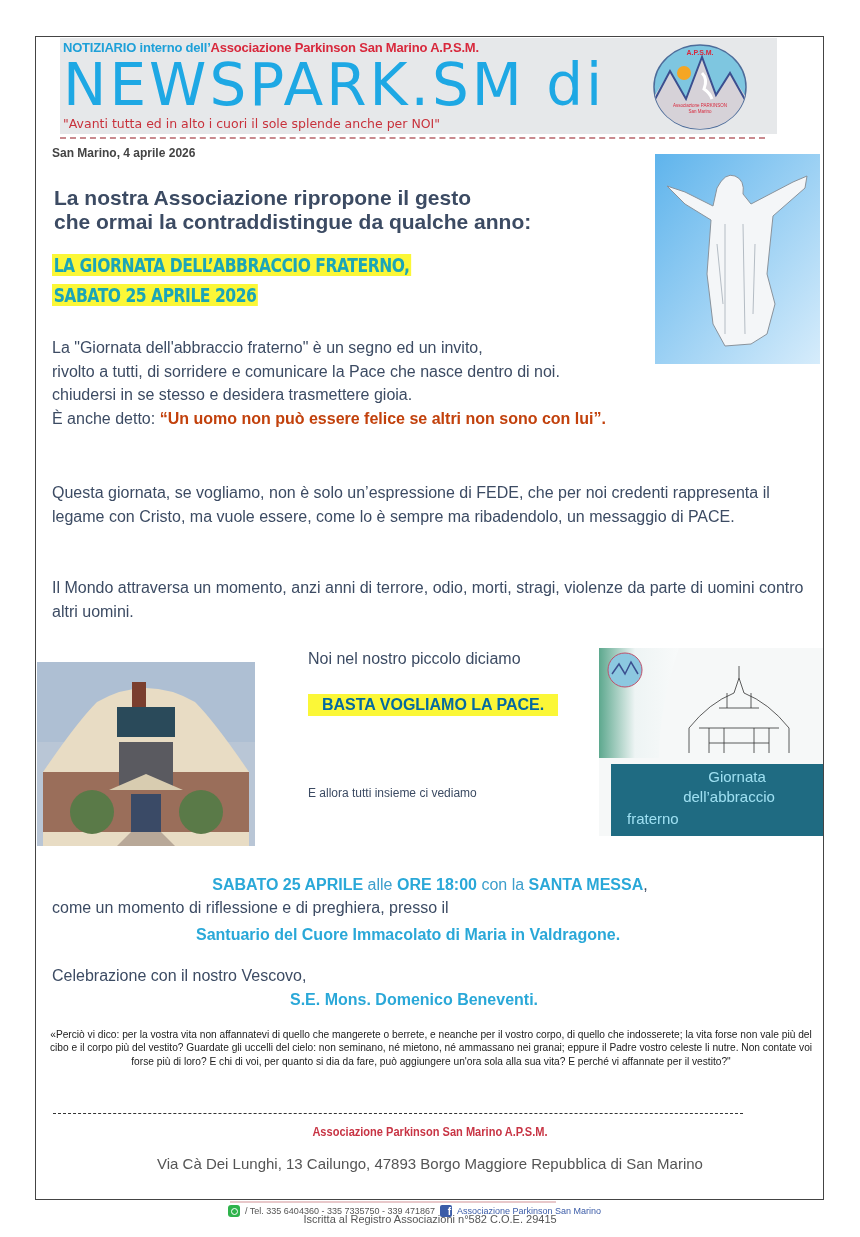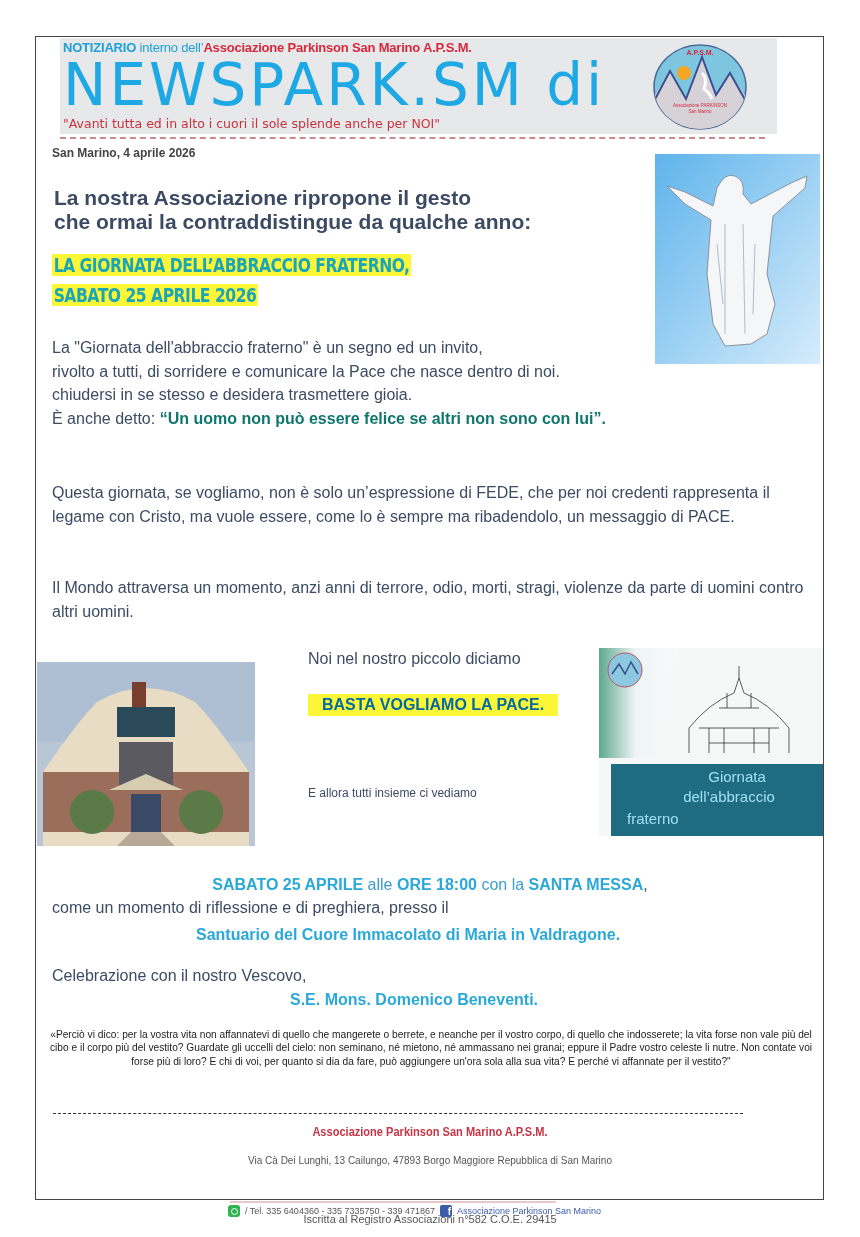--- a/index.html
+++ b/index.html
@@ -6,62 +6,62 @@
   body { width: 860px; height: 1237px; position: relative; overflow: hidden;
          font-family: "Liberation Sans", "DejaVu Sans", sans-serif; color: #3b4a5e; }
   .page-frame { position: absolute; left: 35px; top: 36px; width: 789px; height: 1164px;
                 border: 1.5px solid #444; box-sizing: border-box; }
   .abs { position: absolute; }
 
   
   .banner { position: absolute; left: 60px; top: 38px; width: 717px; height: 96px; background: #e6e8ea; }
   .banner-top { position: absolute; left: 3px; top: 2px; font-size: 13px; font-weight: bold; white-space: nowrap; letter-spacing: -0.2px; }
   .banner-top .t1 { color: #1ea0d8; }
-  .banner-top .t2 { color: #1ea0d8; font-weight: normal; }
+  .banner-top .t2 { color: #1ea0d8; font-weight: bold; }
   .banner-top .t3 { color: #d8283c; }
   .banner-title { position: absolute; left: 3px; top: 12px; font-family: "DejaVu Sans", sans-serif; font-size: 58px;
                   color: #1ea8e4; letter-spacing: 3px; white-space: nowrap; line-height: 70px; }
   .banner-motto { position: absolute; left: 3px; top: 78px; font-family: "DejaVu Sans", sans-serif; font-size: 12.5px;
                   color: #c8323c; white-space: nowrap; }
   .logo { position: absolute; left: 650px; top: 43px; width: 100px; height: 88px; }
   .red-dash { position: absolute; left: 60px; top: 137px; width: 705px; height: 0; border-top: 2px dashed #c98a8f; }
 
   .date { left: 52px; top: 146px; font-size: 12px; font-weight: bold; color: #444; }
 
   .intro { left: 54px; top: 186px; font-size: 21px; font-weight: bold; color: #3c4b63; line-height: 24px; }
   .headline { left: 52px; top: 250px; font-family: "DejaVu Sans", sans-serif; font-size: 19px; font-weight: bold;
               color: #1ba5b8; line-height: 30px; letter-spacing: -0.6px; transform: scaleX(0.82); transform-origin: left top; }
   .headline span { background: #fbf737; padding: 0 2px; }
 
   .christ { left: 655px; top: 154px; width: 165px; height: 210px; }
 
   .para { font-size: 16px; color: #3c4b63; line-height: 23.5px; }
   .p1 { left: 52px; top: 336px; }
-  .p1 b { font-weight: bold; color: #0f766e; }
+  .p1 b { font-weight: bold; color: #c2410c; }
   .p2 { left: 52px; top: 481px; width: 760px; }
   .p3 { left: 52px; top: 576px; width: 770px; }
 
   .church { left: 37px; top: 662px; width: 218px; height: 184px; }
   .noi { left: 308px; top: 650px; font-size: 16px; color: #3c4b63; }
   .basta { left: 308px; top: 694px; font-size: 16px; font-weight: bold; color: #0369a1; background: #fbf737; padding: 2px 14px; }
   .allora { left: 308px; top: 786px; font-size: 12px; color: #3c4b63; }
   .poster { left: 599px; top: 648px; width: 224px; height: 188px; }
 
   .event1 { left: 0; top: 876px; width: 860px; text-align: center; font-size: 16px; color: #3c9ecc; }
   .event1 b { color: #2aa8d8; }
   .event2 { left: 52px; top: 899px; font-size: 16px; color: #3c4b63; }
   .event3 { left: 196px; top: 926px; font-size: 16px; font-weight: bold; color: #2aa8d8; }
   .event4 { left: 52px; top: 967px; font-size: 16px; color: #3c4b63; }
   .event5 { left: 290px; top: 991px; font-size: 16px; font-weight: bold; color: #2aa8d8; }
 
   .quote { left: 48px; top: 1028px; width: 766px; text-align: center; font-size: 10.2px; line-height: 13.3px; color: #222; }
 
   .rule { left: 53px; top: 1113px; width: 690px; height: 0; border-top: 1.5px dashed #333; }
   .foot-name { left: 0; top: 1124px; width: 860px; text-align: center; font-size: 13px; font-weight: bold; color: #c83444; transform: scaleX(0.85); }
-  .foot-addr { left: 0; top: 1155px; width: 860px; text-align: center; font-size: 10px; color: #555; }
+  .foot-addr { left: 0; top: 1155px; width: 860px; text-align: center; font-size: 15px; color: #555; }
   .foot-contacts { left: 228px; top: 1175px; font-size: 9px; color: #555; display: flex; align-items: center; gap: 5px; white-space: nowrap; margin-top: 30px; }
   .wa-icon { width: 12px; height: 12px; background: #2fb34c; border-radius: 3px; display: inline-block; position: relative; }
   .wa-icon::after { content: ""; position: absolute; left: 3px; top: 3px; width: 5px; height: 5px; border: 1px solid #fff; border-radius: 50%; }
   .fb-icon { width: 12px; height: 12px; background: #3b5ca8; border-radius: 2px; display: inline-block; color: #fff; font-size: 10px;
              font-weight: bold; text-align: right; line-height: 13px; padding-right: 1px; box-sizing: border-box; }
   .fb-link { color: #3b5ca8; }
   .pink-rule { left: 230px; top: 1201px; width: 326px; height: 2px; background: #e8c8ca; }
   .registry { left: 0; top: 1213px; width: 860px; text-align: center; font-size: 11px; color: #555; }
 </style>
 </head>

